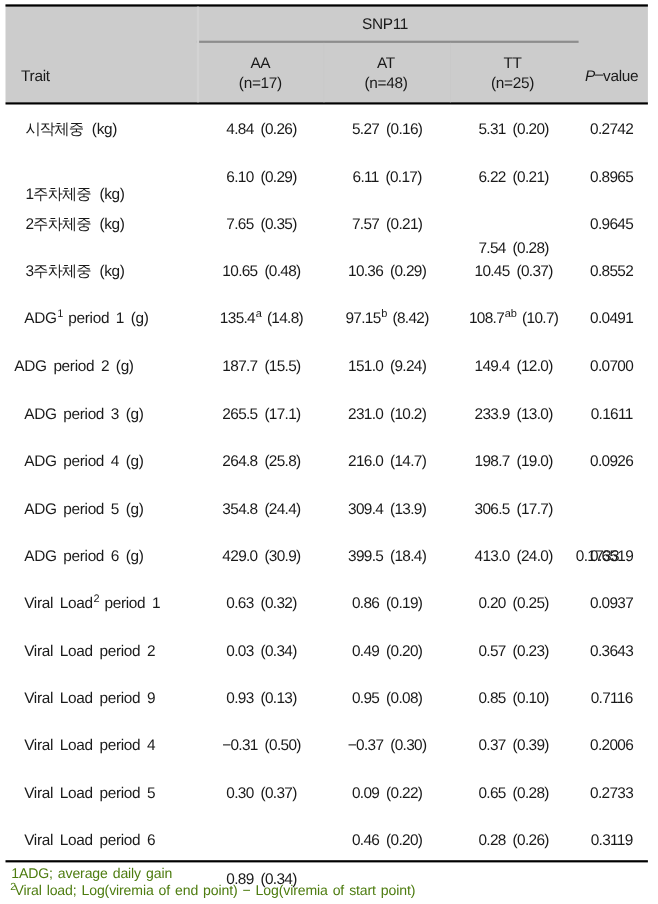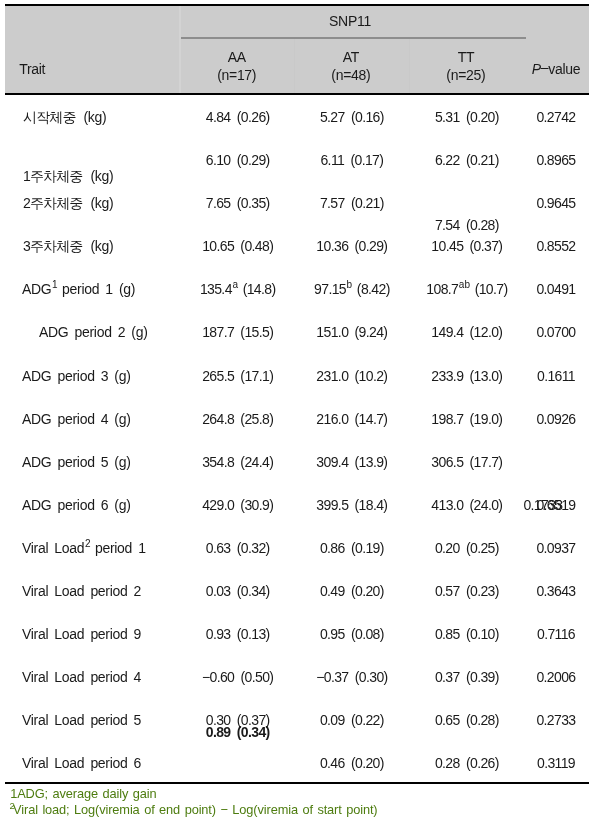--- a/index.html
+++ b/index.html
@@ -78,21 +78,21 @@
         <div class="cell" style="left: 17px; top: 235.27px;"><span class="kr">3주차체중</span><span class="krunit">(kg)</span></div>
         <div class="cell ctr num" style="left: 180.2px; top: 235.27px; width: 105px;">10.65 (0.48)</div>
         <div class="cell ctr num" style="left: 294.4px; top: 235.27px; width: 105px;">10.36 (0.29)</div>
         <div class="cell ctr num" style="left: 409.4px; top: 235.27px; width: 105px;">10.45 (0.37)</div>
         <div class="cell ctr num" style="left: 509px; top: 235.27px; width: 84px;">0.8552</div>
         <div class="cell" style="left: 17px; top: 278.36px;">ADG<sup>1</sup> period 1 (g)</div>
         <div class="cell ctr num" style="left: 180.2px; top: 278.36px; width: 105px;">135.4<sup>a</sup> (14.8)</div>
         <div class="cell ctr num" style="left: 294.4px; top: 278.36px; width: 105px;">97.15<sup>b</sup> (8.42)</div>
         <div class="cell ctr num" style="left: 409.4px; top: 278.36px; width: 105px;">108.7<sup>ab</sup> (10.7)</div>
         <div class="cell ctr num" style="left: 509px; top: 278.36px; width: 84px;">0.0491</div>
-        <div class="cell" style="left: 34px; top: 321.45px;">ADG period 2 (g)</div>
+        <div class="cell" style="left: 8px; top: 321.45px;">ADG period 2 (g)</div>
         <div class="cell ctr num" style="left: 180.2px; top: 321.45px; width: 105px;">187.7 (15.5)</div>
         <div class="cell ctr num" style="left: 294.4px; top: 321.45px; width: 105px;">151.0 (9.24)</div>
         <div class="cell ctr num" style="left: 409.4px; top: 321.45px; width: 105px;">149.4 (12.0)</div>
         <div class="cell ctr num" style="left: 509px; top: 321.45px; width: 84px;">0.0700</div>
         <div class="cell" style="left: 17px; top: 364.54px;">ADG period 3 (g)</div>
         <div class="cell ctr num" style="left: 180.2px; top: 364.54px; width: 105px;">265.5 (17.1)</div>
         <div class="cell ctr num" style="left: 294.4px; top: 364.54px; width: 105px;">231.0 (10.2)</div>
         <div class="cell ctr num" style="left: 409.4px; top: 364.54px; width: 105px;">233.9 (13.0)</div>
         <div class="cell ctr num" style="left: 509px; top: 364.54px; width: 84px;">0.1611</div>
         <div class="cell" style="left: 17px; top: 407.63px;">ADG period 4 (g)</div>
@@ -119,31 +119,31 @@
         <div class="cell ctr num" style="left: 180.2px; top: 579.99px; width: 105px;">0.03 (0.34)</div>
         <div class="cell ctr num" style="left: 294.4px; top: 579.99px; width: 105px;">0.49 (0.20)</div>
         <div class="cell ctr num" style="left: 409.4px; top: 579.99px; width: 105px;">0.57 (0.23)</div>
         <div class="cell ctr num" style="left: 509px; top: 579.99px; width: 84px;">0.3643</div>
         <div class="cell" style="left: 17px; top: 623.08px;">Viral Load period 9</div>
         <div class="cell ctr num" style="left: 180.2px; top: 623.08px; width: 105px;">0.93 (0.13)</div>
         <div class="cell ctr num" style="left: 294.4px; top: 623.08px; width: 105px;">0.95 (0.08)</div>
         <div class="cell ctr num" style="left: 409.4px; top: 623.08px; width: 105px;">0.85 (0.10)</div>
         <div class="cell ctr num" style="left: 509px; top: 623.08px; width: 84px;">0.7116</div>
         <div class="cell" style="left: 17px; top: 666.17px;">Viral Load period 4</div>
-        <div class="cell ctr num" style="left: 180.2px; top: 666.17px; width: 105px;">−0.60 (0.50)</div>
+        <div class="cell ctr num" style="left: 180.2px; top: 666.17px; width: 105px;">−0.31 (0.50)</div>
         <div class="cell ctr num" style="left: 294.4px; top: 666.17px; width: 105px;">−0.37 (0.30)</div>
         <div class="cell ctr num" style="left: 409.4px; top: 666.17px; width: 105px;">0.37 (0.39)</div>
         <div class="cell ctr num" style="left: 509px; top: 666.17px; width: 84px;">0.2006</div>
         <div class="cell" style="left: 17px; top: 709.26px;">Viral Load period 5</div>
         <div class="cell ctr num" style="left: 180.2px; top: 709.26px; width: 105px;">0.30 (0.37)</div>
         <div class="cell ctr num" style="left: 294.4px; top: 709.26px; width: 105px;">0.09 (0.22)</div>
         <div class="cell ctr num" style="left: 409.4px; top: 709.26px; width: 105px;">0.65 (0.28)</div>
         <div class="cell ctr num" style="left: 509px; top: 709.26px; width: 84px;">0.2733</div>
         <div class="cell" style="left: 17px; top: 752.35px;">Viral Load period 6</div>
-        <div class="cell ctr num" style="left: 180.2px; top: 721px; width: 105px; font-weight: bold;">0.89 (0.34)</div>
+        <div class="cell ctr num" style="left: 180.2px; top: 788px; width: 105px;">0.89 (0.34)</div>
         <div class="cell ctr num" style="left: 294.4px; top: 752.35px; width: 105px;">0.46 (0.20)</div>
         <div class="cell ctr num" style="left: 409.4px; top: 752.35px; width: 105px;">0.28 (0.26)</div>
         <div class="cell ctr num" style="left: 509px; top: 752.35px; width: 84px;">0.3119</div>
       </div>
 
     <div class="foot" style="left:5.2px;top:783.6px;">1ADG; average daily gain</div>
     <div class="foot" style="left:4.4px;top:800.2px;"><sup>2</sup>Viral load; Log(viremia of end point) − Log(viremia of start point)</div>
   </div>
 </div>
 

